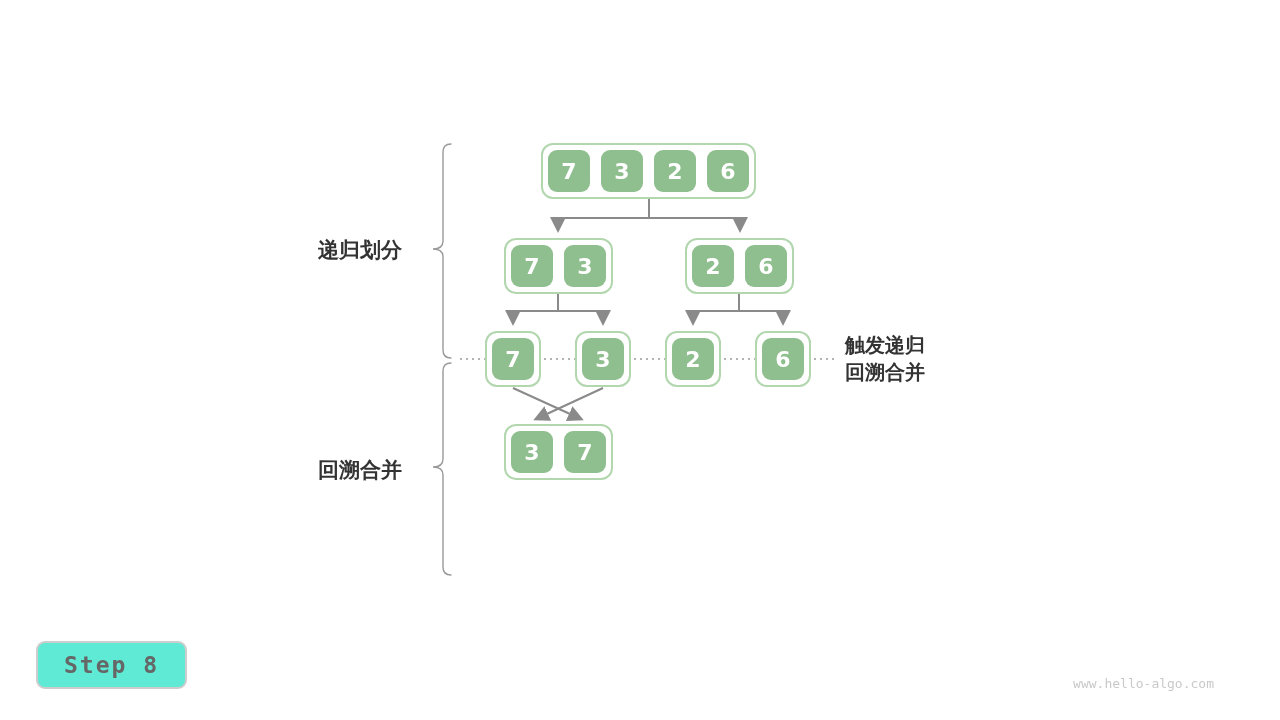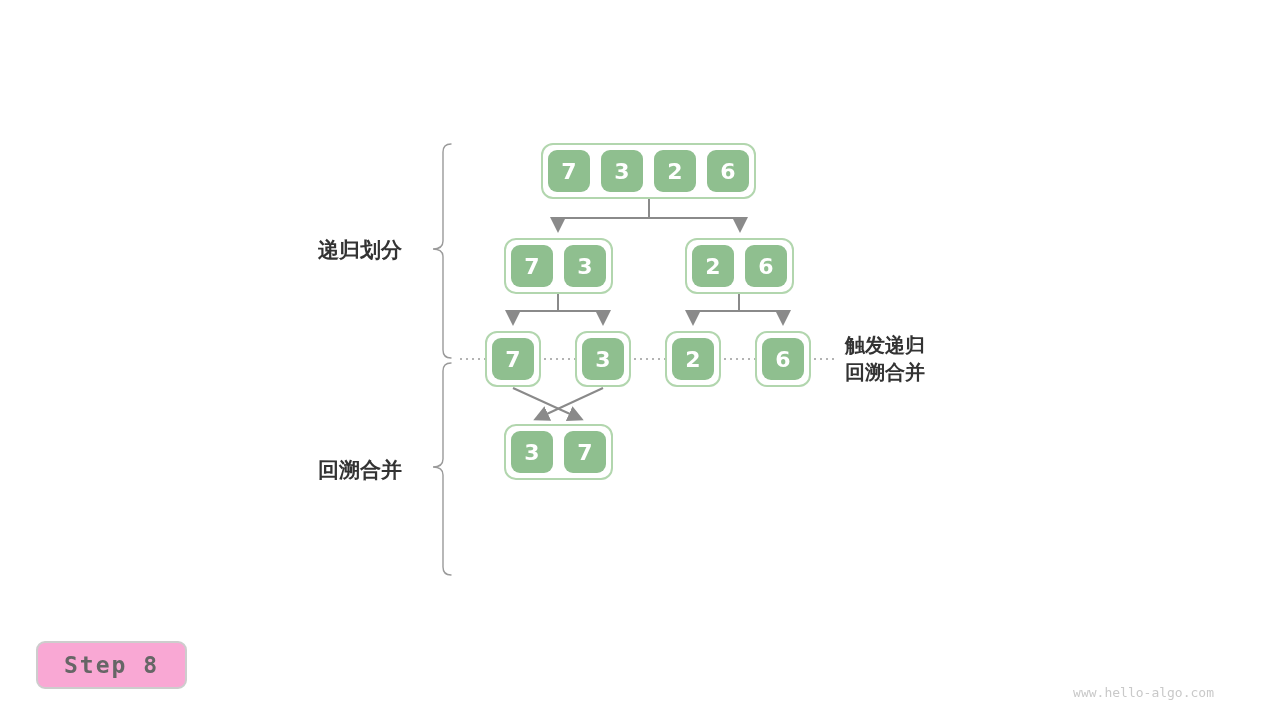--- a/index.html
+++ b/index.html
@@ -52,40 +52,39 @@
 
   .label-left { text-align: left; }
 
   .label-right { font-size: 20px; line-height: 27px; }
 
   .step-badge {
     position: absolute;
     left: 36px;
     top: 641px;
     padding: 9px 26px;
-    background: #f9a8d4;
+    background: #5eead4;
     border: 2px solid #cdcdcd;
     border-radius: 9px;
     font-family: "DejaVu Sans Mono", "Liberation Mono", monospace;
     font-size: 23px;
     font-weight: bold;
     color: #666666;
     letter-spacing: 2px;
     z-index: 3;
   }
 
   .watermark {
     position: absolute;
     right: 66px;
     top: 676px;
     font-family: "DejaVu Sans Mono", "Liberation Mono", monospace;
     font-size: 13px;
     color: #c9c9c9;
     z-index: 3;
-    margin-top: 9px;
   }
 
   .arrow-line { stroke: var(--arrow, #8a8a8a); stroke-width: 2; fill: none; }
   .arrow-head { fill: var(--arrow, #8a8a8a); }
   .brace { stroke: #9a9a9a; stroke-width: 1.4; fill: none; stroke-linecap: round; }
   .dotted { stroke: #9a9a9a; stroke-width: 1.5; fill: none; stroke-dasharray: 2 4; }
 </style>
 </head>
 <body>
 

